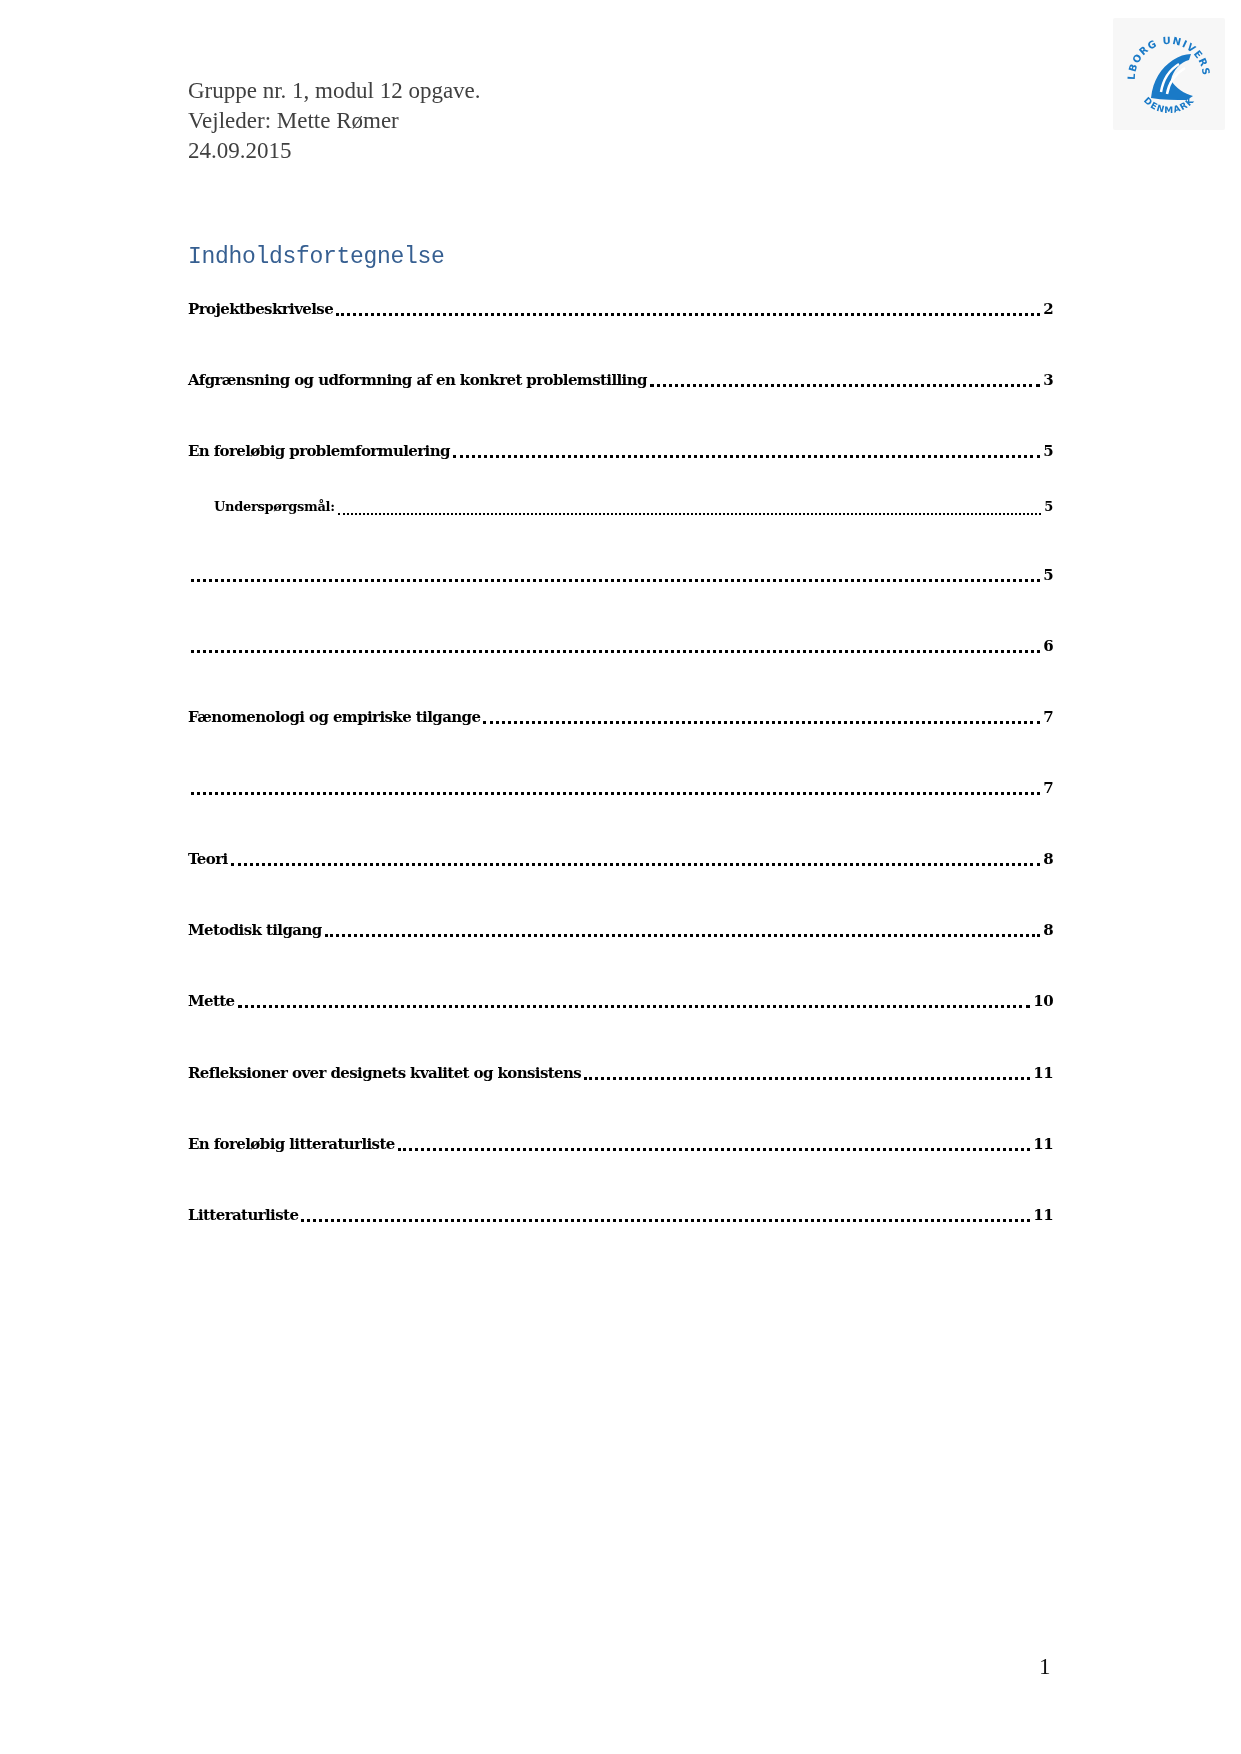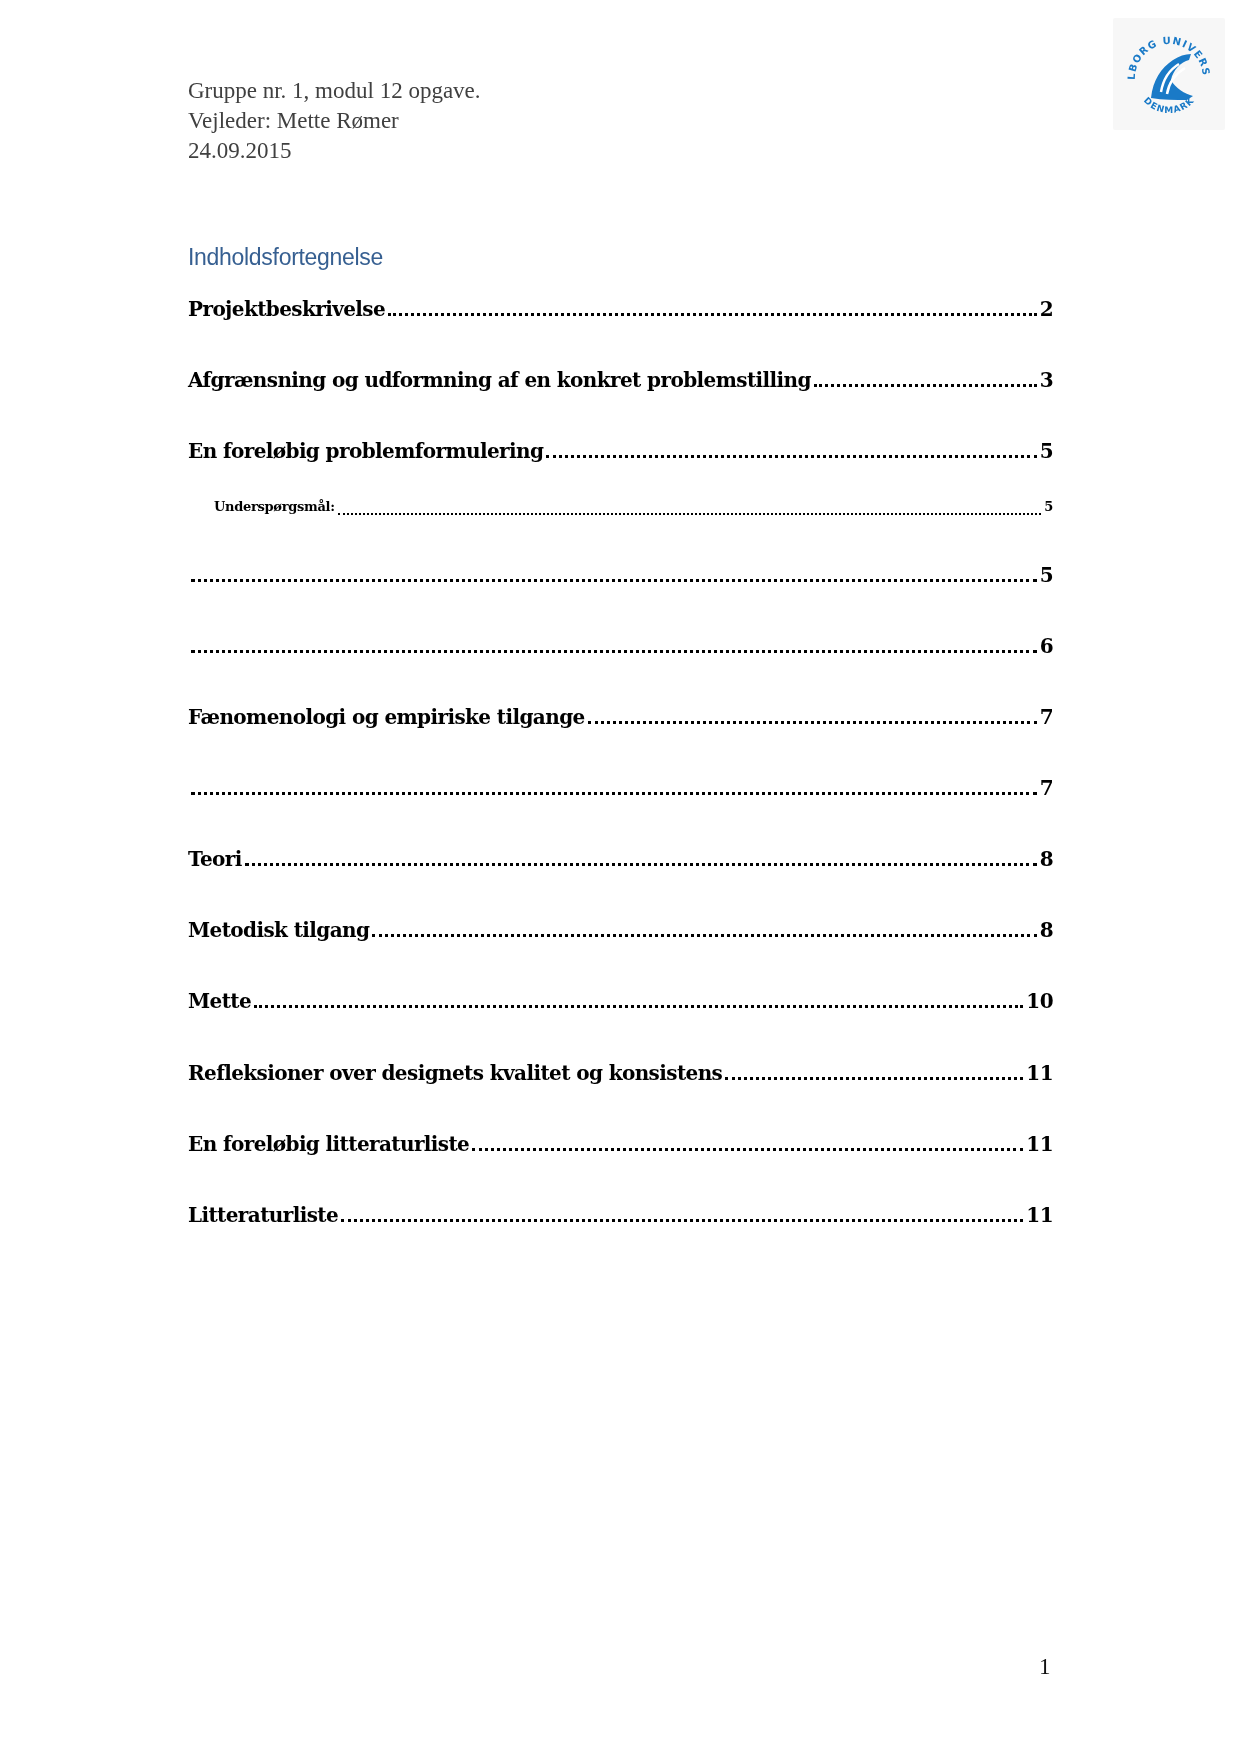--- a/index.html
+++ b/index.html
@@ -13,33 +13,33 @@
     .header-block div { white-space: nowrap; }
 
     .logo {
       position: absolute; left: 1113px; top: 18px; width: 112px; height: 112px;
       background: #f7f7f7; border-radius: 2px;
     }
     .logo svg { width: 112px; height: 112px; display: block; }
 
     .toc-title {
       position: absolute; left: 188px; top: 244px;
-      font-family: Liberation Sans, sans-serif;
+      font-family: Liberation Mono, monospace;
       font-size: 23px; color: #365f91; font-weight: normal;
       letter-spacing: -0.3px;
     }
 
     .toc {
       position: absolute; left: 188px; top: 294px; width: 865px;
     }
     .toc-entry {
       position: absolute; left: 0; width: 865px; height: 30px;
       display: flex; align-items: flex-end;
       font-family: "DejaVu Serif", "Liberation Serif", serif;
-      font-weight: bold; font-size: 20px; line-height: 30px;
+      font-weight: bold; font-size: 15px; line-height: 30px;
       letter-spacing: -0.6px;
     }
     .toc-entry.sub {
       left: 26px; width: 839px; font-size: 13px; letter-spacing: -0.3px;
     }
     .toc-entry .label { white-space: nowrap; flex: 0 0 auto; }
     .toc-entry .leader {
       flex: 1 1 auto; height: 1px; margin: 0 3px 8px 3px;
       border-bottom: 3px dotted #000;
     }

